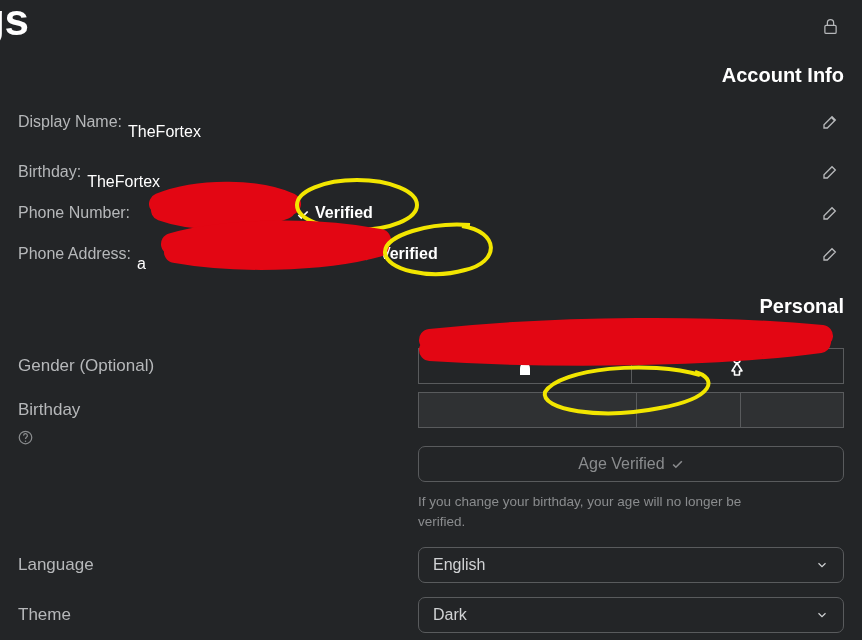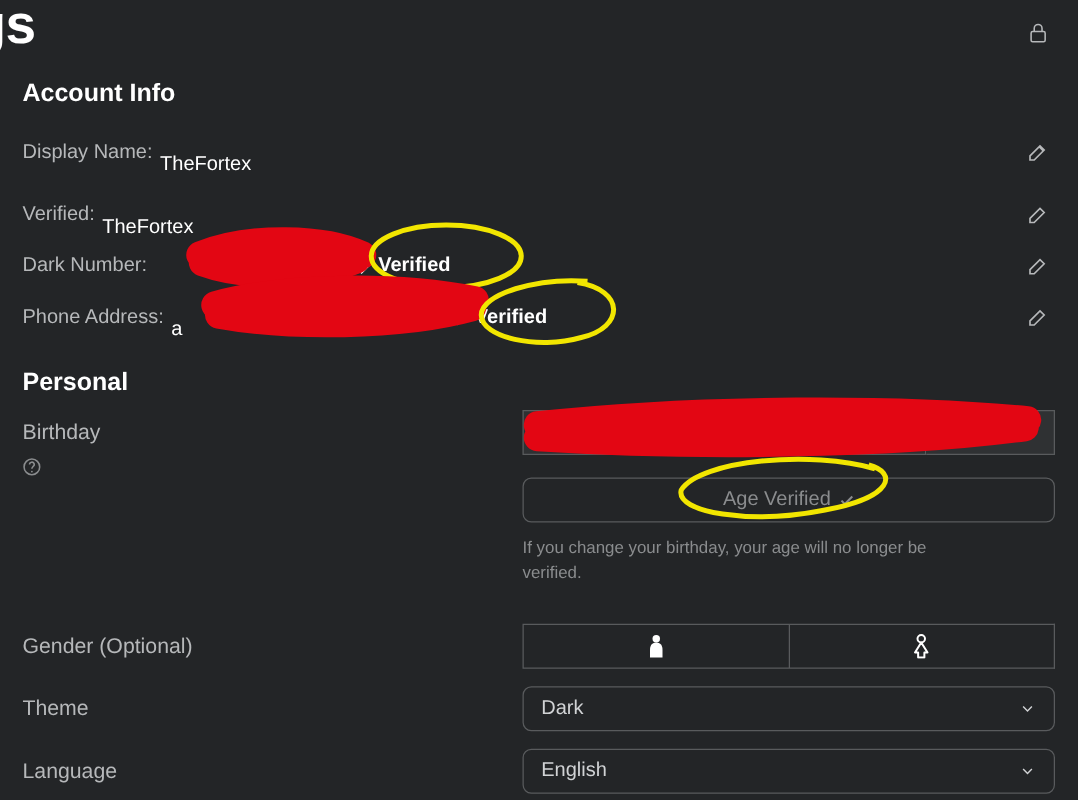--- a/index.html
+++ b/index.html
@@ -32,20 +32,21 @@
     position: absolute;
     right: 24px;
     top: 20px;
     color: #b6b8ba;
   }
   .section-title {
     color: #ffffff;
     font-size: 20px;
     font-weight: 800;
     margin: 12px 0 10px 0;
+    text-align: right;
   }
   .info-row {
     display: flex;
     align-items: center;
     padding: 6px 0;
     font-size: 16px;
     position: relative;
   }
   .info-label {
     color: #b6b8ba;
@@ -193,32 +194,32 @@
     <span class="info-value">TheFortex</span>
     <span class="edit-btn">
       <svg width="16" height="16" viewBox="0 0 24 24">
           <path d="M3 21 V16 L15 4 l5 5 L8 21 H3 Z M14 5 l5 5" fill="none" stroke="#b6b8ba" stroke-width="2"></path>
           <path d="M3 21 h18" fill="none" stroke="#b6b8ba" stroke-width="2" opacity="0"></path>
         </svg>
     </span>
   </div>
 
   <div class="info-row">
-    <span class="info-label">Verified:</span>
+    <span class="info-label">Birthday:</span>
     <span class="info-value">TheFortex</span>
     <span class="edit-btn">
       <svg width="16" height="16" viewBox="0 0 24 24">
           <path d="M3 21 V16 L15 4 l5 5 L8 21 H3 Z" fill="none" stroke="#b6b8ba" stroke-width="2"></path>
         </svg>
     </span>
   </div>
 
 
   <div class="info-row">
-    <span class="info-label">Dark Number:</span>
+    <span class="info-label">Phone Number:</span>
     <span class="info-value"></span>
     <span class="verified-badge" style="margin-left:160px;">
       <span class="chk">
         <svg width="14" height="14" viewBox="0 0 24 24">
             <path d="M4 12 l5 5 L20 6" fill="none" stroke="#ffffff" stroke-width="3"></path>
           </svg>
       </span>
       <span>Verified</span>
     </span>
     <span class="edit-btn">
@@ -240,49 +241,20 @@
       <span>Verified</span>
     </span>
     <span class="edit-btn">
       <svg width="16" height="16" viewBox="0 0 24 24">
           <path d="M3 21 V16 L15 4 l5 5 L8 21 H3 Z" fill="none" stroke="#b6b8ba" stroke-width="2"></path>
         </svg>
     </span>
   </div>
 
   <h2 class="section-title mt-personal">Personal</h2>
-
-  <div class="personal-row">
-    <div class="personal-label">
-      <span>Birthday</span>
-      <div class="help-icon">
-        <svg width="15" height="15" viewBox="0 0 24 24">
-            <circle cx="12" cy="12" r="10" fill="none" stroke="#8a8c8e" stroke-width="2"></circle>
-            <path d="M9 9 a3 3 0 1 1 4.5 2.5 C12.5 12.5 12 13 12 14.5" fill="none" stroke="#8a8c8e" stroke-width="2"></path>
-            <circle cx="12" cy="18" r="1.2" fill="#8a8c8e"></circle>
-          </svg>
-      </div>
-    </div>
-    <div class="personal-right">
-      <div class="birthday-fields">
-        <div class="bday-seg month"></div>
-        <div class="bday-seg day"></div>
-        <div class="bday-seg year"></div>
-      </div>
-      <div class="age-verified-btn">
-        <span>Age Verified</span>
-        <span>
-          <svg width="13" height="13" viewBox="0 0 24 24">
-              <path d="M4 12 l5 5 L20 6" fill="none" stroke="#8a8c8e" stroke-width="3"></path>
-            </svg>
-        </span>
-      </div>
-      <div class="help-text">If you change your birthday, your age will no longer be verified.</div>
-    </div>
-  </div>
 
   <div class="personal-row gender-row">
     <div class="personal-label">
       <span>Gender (Optional)</span>
     </div>
     <div class="personal-right">
       <div class="gender-group">
         <button class="gender-btn">
           <span>
             <svg width="14" height="20" viewBox="0 0 14 20">
@@ -296,52 +268,81 @@
             <svg width="16" height="20" viewBox="0 0 16 20">
                 <circle cx="8" cy="4" r="3" fill="none" stroke="#ffffff" stroke-width="1.6"></circle>
                 <path d="M8 7 L3 15 L5.5 15 L5.5 19 L10.5 19 L10.5 15 L13 15 Z" fill="none" stroke="#ffffff" stroke-width="1.6" stroke-linejoin="round"></path>
               </svg>
           </span>
         </button>
       </div>
     </div>
   </div>
 
+  <div class="personal-row">
+    <div class="personal-label">
+      <span>Birthday</span>
+      <div class="help-icon">
+        <svg width="15" height="15" viewBox="0 0 24 24">
+            <circle cx="12" cy="12" r="10" fill="none" stroke="#8a8c8e" stroke-width="2"></circle>
+            <path d="M9 9 a3 3 0 1 1 4.5 2.5 C12.5 12.5 12 13 12 14.5" fill="none" stroke="#8a8c8e" stroke-width="2"></path>
+            <circle cx="12" cy="18" r="1.2" fill="#8a8c8e"></circle>
+          </svg>
+      </div>
+    </div>
+    <div class="personal-right">
+      <div class="birthday-fields">
+        <div class="bday-seg month"></div>
+        <div class="bday-seg day"></div>
+        <div class="bday-seg year"></div>
+      </div>
+      <div class="age-verified-btn">
+        <span>Age Verified</span>
+        <span>
+          <svg width="13" height="13" viewBox="0 0 24 24">
+              <path d="M4 12 l5 5 L20 6" fill="none" stroke="#8a8c8e" stroke-width="3"></path>
+            </svg>
+        </span>
+      </div>
+      <div class="help-text">If you change your birthday, your age will no longer be verified.</div>
+    </div>
+  </div>
+
+  <div class="personal-row lang-row">
+    <div class="personal-label">
+      <span>Language</span>
+    </div>
+    <div class="personal-right">
+      <div class="select">
+        <span>English</span>
+        <span>
+          <svg width="14" height="14" viewBox="0 0 24 24">
+              <path d="M6 9 l6 6 6-6" fill="none" stroke="#d1d3d5" stroke-width="2"></path>
+            </svg>
+        </span>
+      </div>
+    </div>
+  </div>
+
   <div class="personal-row theme-row">
     <div class="personal-label">
       <span>Theme</span>
     </div>
     <div class="personal-right">
       <div class="select">
         <span>Dark</span>
         <span>
           <svg width="14" height="14" viewBox="0 0 24 24">
               <path d="M6 9 l6 6 6-6" fill="none" stroke="#d1d3d5" stroke-width="2"></path>
             </svg>
         </span>
       </div>
     </div>
   </div>
 
-  <div class="personal-row lang-row">
-    <div class="personal-label">
-      <span>Language</span>
-    </div>
-    <div class="personal-right">
-      <div class="select">
-        <span>English</span>
-        <span>
-          <svg width="14" height="14" viewBox="0 0 24 24">
-              <path d="M6 9 l6 6 6-6" fill="none" stroke="#d1d3d5" stroke-width="2"></path>
-            </svg>
-        </span>
-      </div>
-    </div>
-  </div>
-
 </div>
 
 <svg class="annot" width="862" height="640" viewBox="0 0 862 640">
 
   <path d="M160 204
            C 200 188, 260 190, 290 204
            C 260 216, 200 218, 165 208
            C 205 196, 255 196, 285 208
            C 250 222, 195 222, 162 210" fill="none" stroke="#e30613" stroke-width="22" stroke-linecap="round" stroke-linejoin="round"></path>
 

